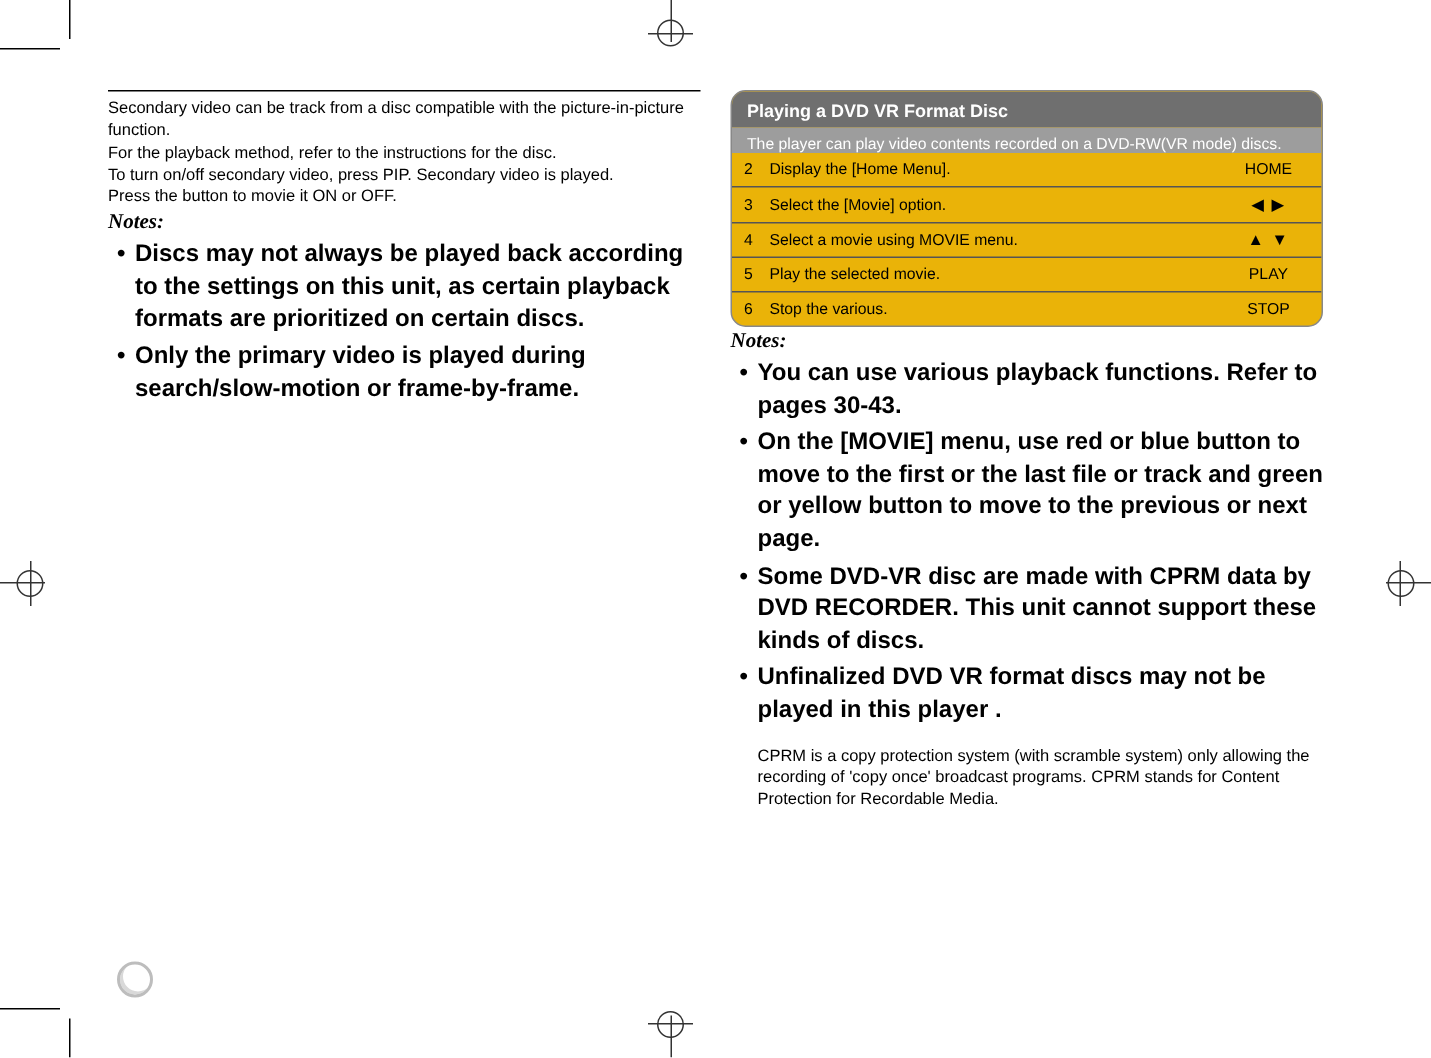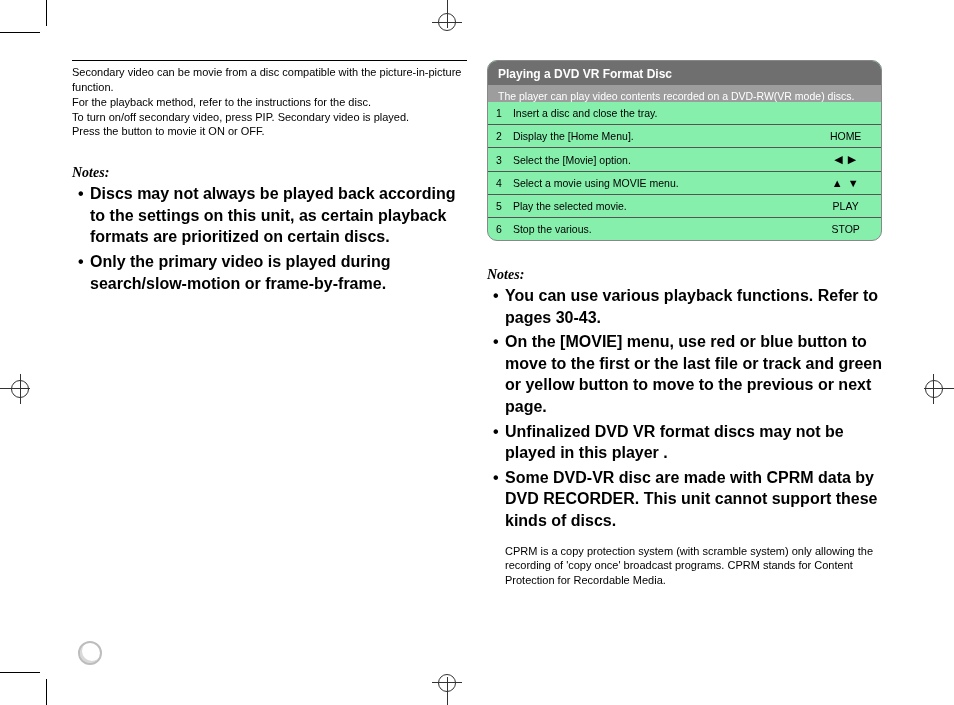--- a/index.html
+++ b/index.html
@@ -29,31 +29,31 @@
     left: 72px; right: 72px; top: 60px; bottom: 60px;
     display: flex;
     gap: 20px;
   }
   .col { flex: 1 1 0; min-width: 0; }
   .thin-rule { border-top: 1px solid #000; margin-bottom: 4px; }
   .body-text { font-size: 11px; line-height: 1.35; }
   .notes-head {
     font-family: "Times New Roman", Times, serif;
     font-style: italic; font-weight: bold; font-size: 14px;
-    margin-top: 26px; margin-bottom: 2px;
+    margin-top: 2px; margin-bottom: 2px;
   }
   ul.notes { list-style: none; padding-left: 4px; }
   ul.notes li { font-size: 16px; line-height: 1.35; padding-left: 14px; position: relative; margin-bottom: 3px; font-weight: bold; }
   ul.notes li::before { content: "•"; position: absolute; left: 2px; top: 0; }
   .after-text { font-size: 11px; line-height: 1.35; margin-top: 12px; padding-left: 18px; }
 
   
   .steps-box {
     border: 1px solid #888; border-radius: 10px; overflow: hidden;
-    background: #86efac;
+    background: #eab308;
   }
   .steps-header {
     background: #6f6f6f; color: #fff; font-weight: bold; font-size: 12px;
     padding: 6px 10px 4px;
   }
   .steps-preparation {
     background: #9d9d9d; color: #fff; font-size: 10.5px;
     padding: 5px 10px 0;
   }
   .steps-table { width: 100%; border-collapse: collapse; }
@@ -94,42 +94,38 @@
 
   <div class="crop-h" style="left:0; bottom:32px; width:40px;"></div>
   <div class="crop-v" style="left:46px; bottom:0; height:26px;"></div>
 
   <div class="binding-circle"></div>
 
   <div class="content">
 
     <div class="col">
       <div class="thin-rule"></div>
-      <div class="body-text">Secondary video can be movie from a disc compatible with the picture-in-picture function.</div>
+      <div class="body-text">Secondary video can be track from a disc compatible with the picture-in-picture function.</div>
       <div class="body-text">For the playback method, refer to the instructions for the disc.</div>
       <div class="body-text">To turn on/off secondary video, press PIP. Secondary video is played.</div>
       <div class="body-text">Press the button to movie it ON or OFF.</div>
 
       <div class="notes-head">Notes:</div>
       <ul class="notes">
         <li>Discs may not always be played back according to the settings on this unit, as certain playback formats are prioritized on certain discs.</li>
         <li>Only the primary video is played during search/slow-motion or frame-by-frame.</li>
       </ul>
     </div>
 
     <div class="col">
       <div class="steps-box">
         <div class="steps-header">Playing a DVD VR Format Disc</div>
         <div class="steps-preparation">The player can play video contents recorded on a DVD-RW(VR mode) discs.</div>
         <table class="steps-table">
           <tbody>
-              <tr>
-            <td class="action"><span class="numcell">1</span> <span>Insert a disc and close the tray.</span></td>
-            <td class="key"></td>
-          </tr>
           <tr>
             <td class="action"><span class="numcell">2</span> <span>Display the [Home Menu].</span></td>
             <td class="key">HOME</td>
           </tr>
           <tr>
             <td class="action"><span class="numcell">3</span> <span>Select the [Movie] option.</span></td>
             <td class="key"><span class="keyglyph">◀ ▶</span></td>
           </tr>
           <tr>
             <td class="action"><span class="numcell">4</span> <span>Select a movie using MOVIE menu.</span></td>
@@ -144,22 +140,22 @@
             <td class="key">STOP</td>
           </tr>
         </tbody>
           </table>
       </div>
 
       <div class="notes-head">Notes:</div>
       <ul class="notes">
         <li>You can use various playback functions. Refer to pages 30-43.</li>
         <li>On the [MOVIE] menu, use red or blue button to move to the first or the last file or track and green or yellow button to move to the previous or next page.</li>
+        <li>Some DVD-VR disc are made with CPRM data by DVD RECORDER. This unit cannot support these kinds of discs.</li>
         <li>Unfinalized DVD VR format discs may not be played in this player .</li>
-        <li>Some DVD-VR disc are made with CPRM data by DVD RECORDER. This unit cannot support these kinds of discs.</li>
       </ul>
 
       <div class="after-text">CPRM is a copy protection system (with scramble system) only allowing the recording of 'copy once'  broadcast programs. CPRM stands for Content Protection for Recordable Media.</div>
     </div>
 
   </div>
 
 </div>
 
 </body></html>

